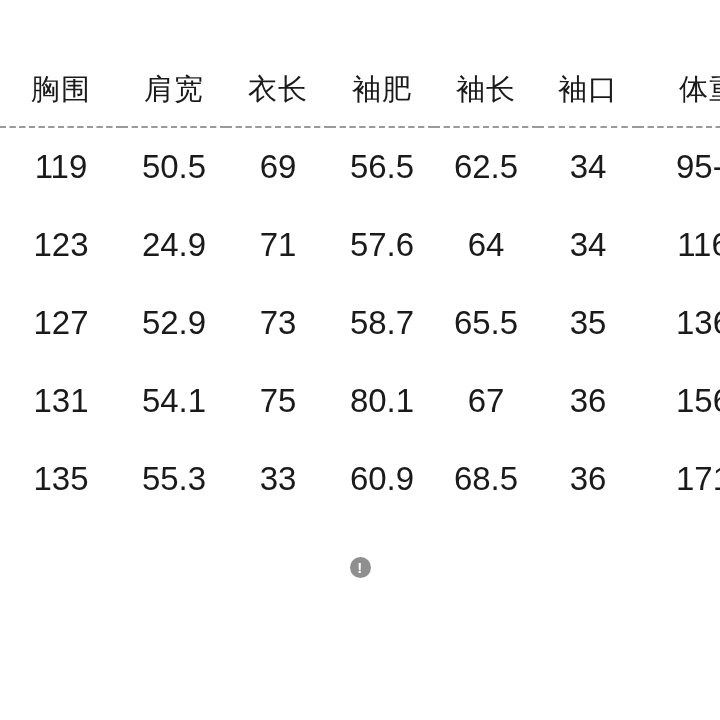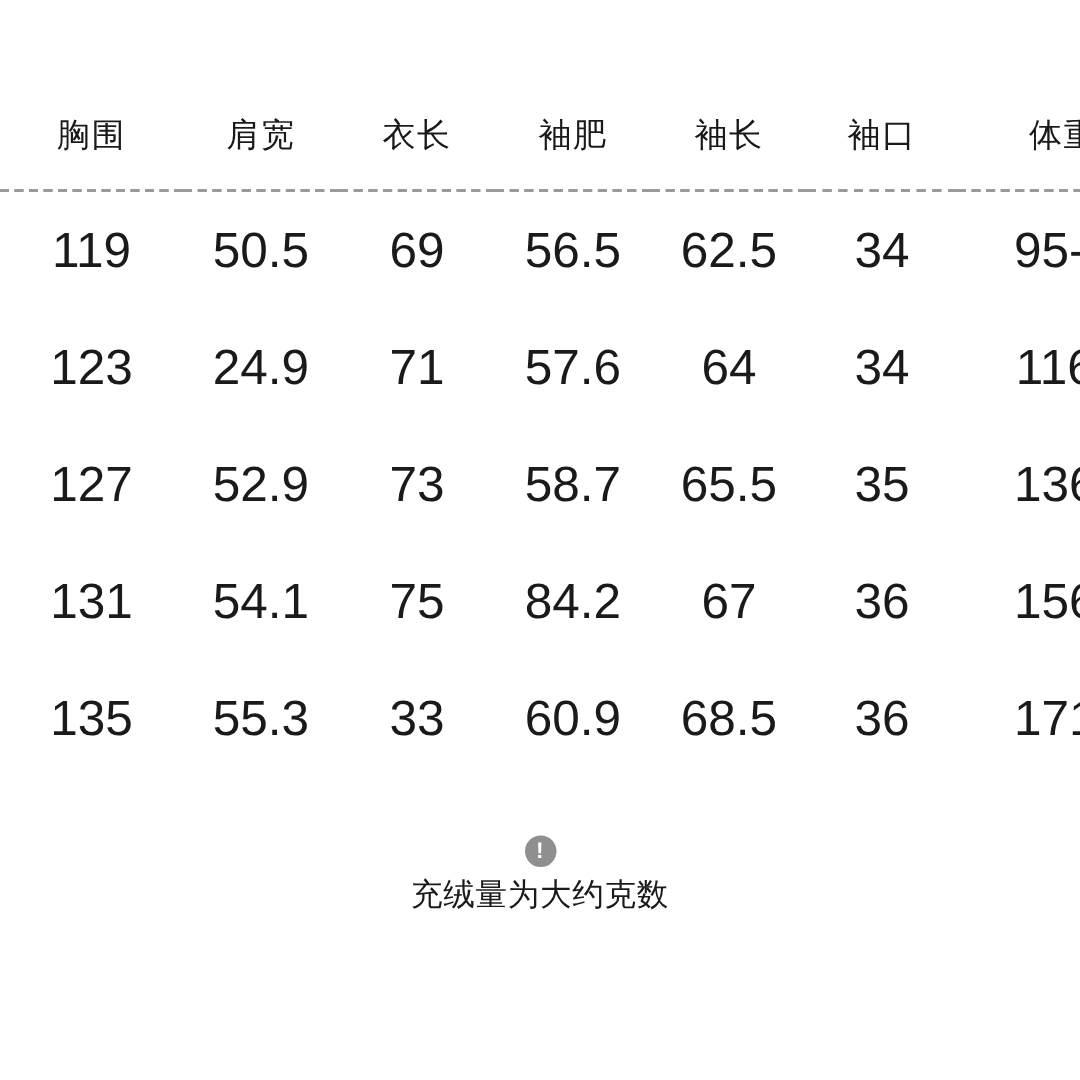--- a/index.html
+++ b/index.html
@@ -40,21 +40,21 @@
 
   .size-table th,
   .size-table td {
     text-align: center;
     font-weight: normal;
     padding: 0;
     white-space: nowrap;
   }
   .size-table thead th {
     height: 60px;
-    font-size: 22px;
+    font-size: 29px;
     letter-spacing: 1px;
     vertical-align: middle;
     padding-bottom: 6px;
   }
   .head-row {
     border-bottom: 2px dashed #9a9a9a;
   }
   .size-table tbody td {
     height: 78px;
     font-size: 33px;
@@ -153,39 +153,36 @@
         <td class="num">73</td>
         <td class="num">58.7</td>
         <td class="num">65.5</td>
         <td class="num">35</td>
         <td class="num">136-</td>
       </tr>
       <tr>
         <td class="num">131</td>
         <td class="num">54.1</td>
         <td class="num">75</td>
-        <td class="num">84.2</td>
+        <td class="num">80.1</td>
         <td class="num">67</td>
         <td class="num">36</td>
         <td class="num">156-</td>
       </tr>
       <tr>
         <td class="num">135</td>
         <td class="num">55.3</td>
         <td class="num">33</td>
         <td class="num">60.9</td>
         <td class="num">68.5</td>
         <td class="num">36</td>
         <td class="num">171-</td>
       </tr>
     </tbody>
   </table>
 
   <div class="notes">
     <div class="note-line first">
       <span class="warn-icon">!</span>
     </div>
-    <div class="note-line">
-      <span class="note-text">充绒量为大约克数</span>
-    </div>
   </div>
 
 </div>
 
 </body></html>

